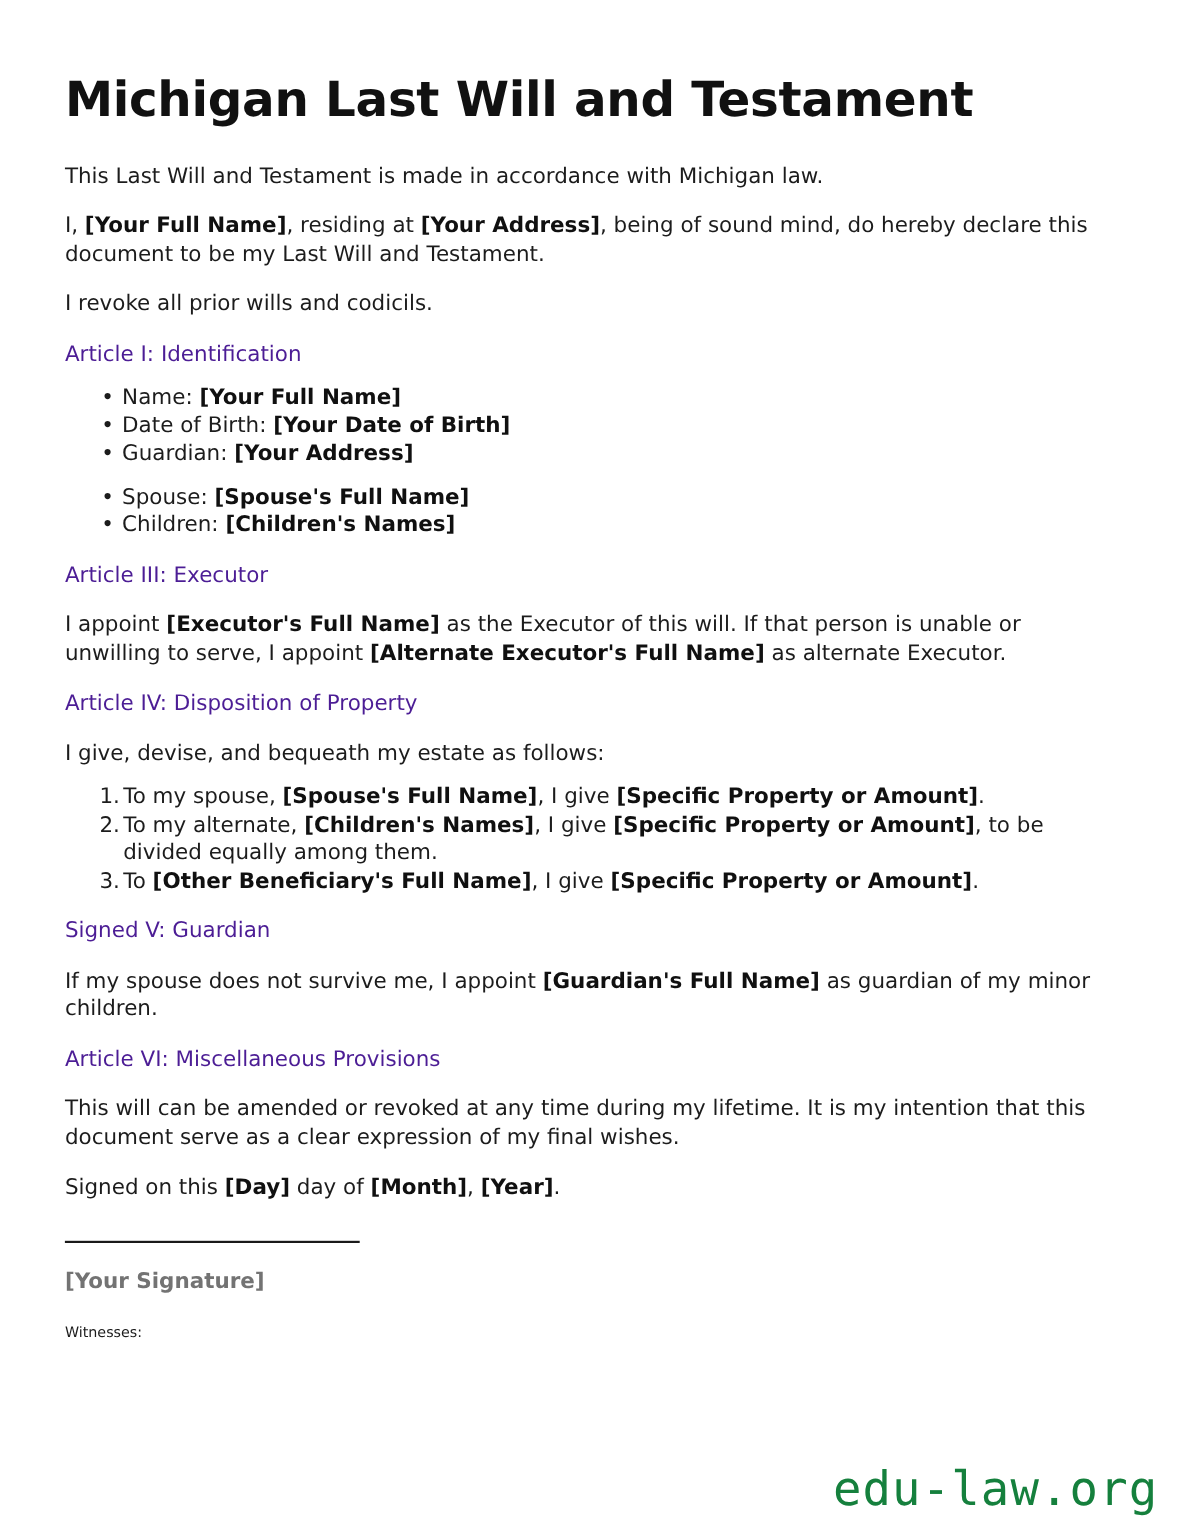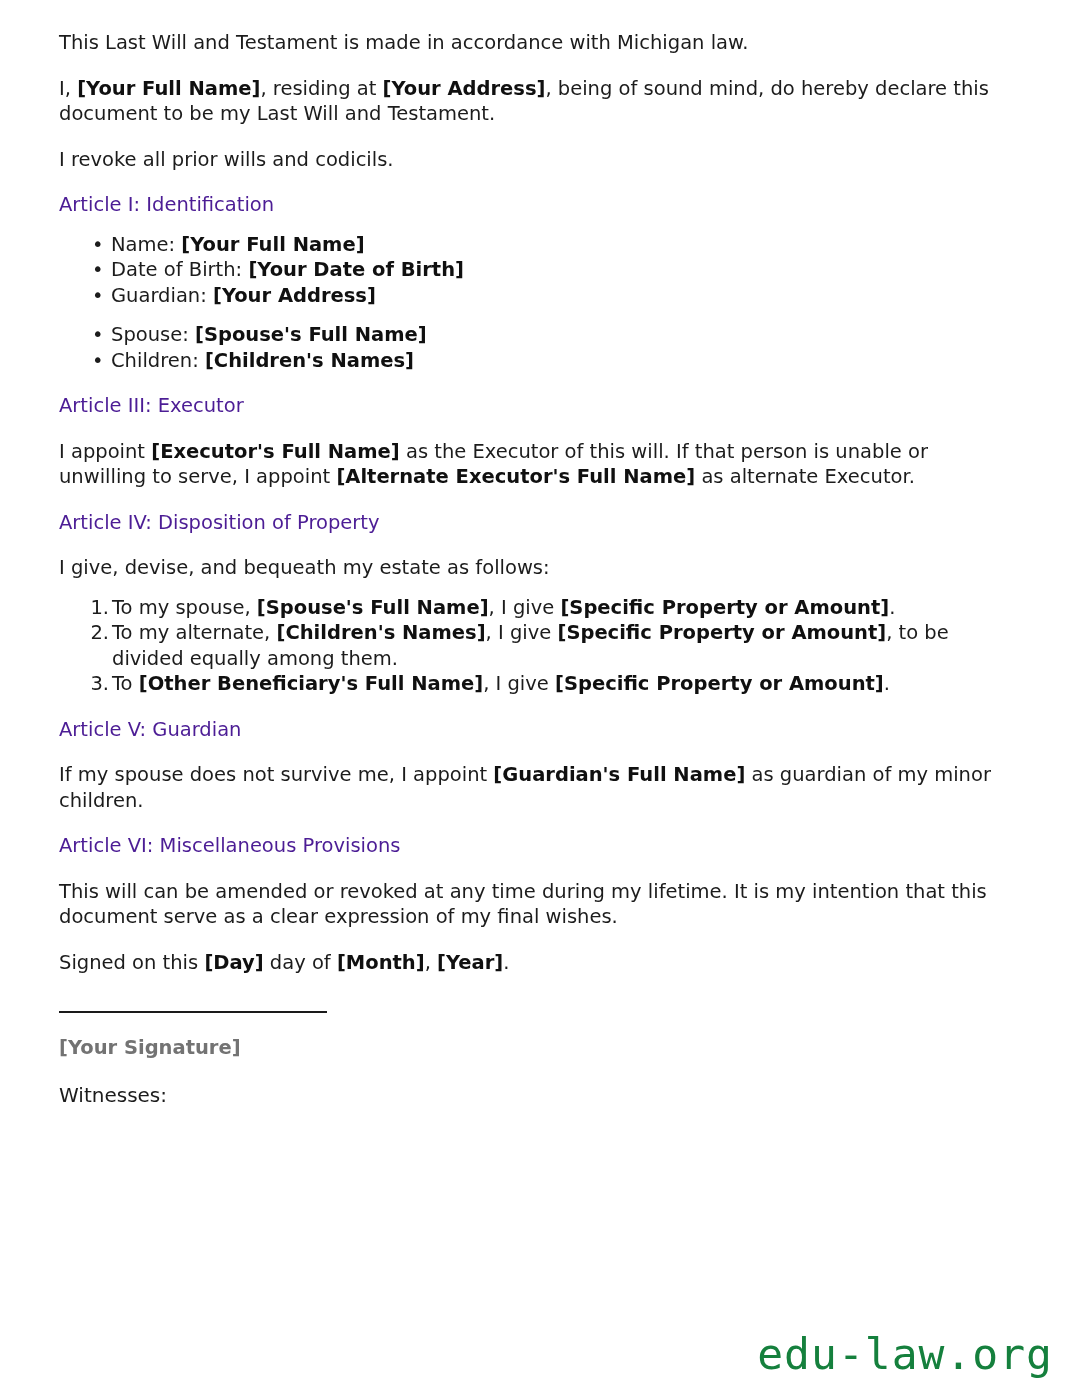--- a/index.html
+++ b/index.html
@@ -115,21 +115,21 @@
   .sig-name {
     font-size: 19.5px;
     line-height: 25.5px;
     font-weight: bold;
     margin: 0;
     padding-top: 22px;
     color: #737373;
   }
 
   .witnesses {
-    font-size: 20px;
+    font-size: 13px;
     line-height: 25.5px;
     margin: 0;
     padding-top: 22px;
     color: #1c1c1c;
   }
 
   .watermark {
     position: absolute;
     right: 22px;
     bottom: 12px;
@@ -138,20 +138,21 @@
     letter-spacing: 1px;
     color: #15803d;
     white-space: nowrap;
   }
 </style>
 </head>
 <body>
 
 <div class="page">
 
+  <h1 class="doc-title">Michigan Last Will and Testament</h1>
 
   <p class="para first-after-title">This Last Will and Testament is made in accordance with Michigan law.</p>
 
   <p class="para"><span>I, </span><b>[Your Full Name]</b><span>, residing at </span><b>[Your Address]</b><span>, being of sound mind, do hereby declare this document to be my Last Will and Testament.</span></p>
 
   <p class="para">I revoke all prior wills and codicils.</p>
 
   <p class="article-heading">Article I: Identification</p>
 
   <ul class="doc-list">
@@ -173,21 +174,21 @@
   <p class="article-heading">Article IV: Disposition of Property</p>
 
   <p class="para">I give, devise, and bequeath my estate as follows:</p>
 
   <ol class="doc-list-num">
     <li><span>To my spouse, </span><b>[Spouse's Full Name]</b><span>, I give </span><b>[Specific Property or Amount]</b><span>.</span></li>
     <li><span>To my alternate, </span><b>[Children's Names]</b><span>, I give </span><b>[Specific Property or Amount]</b><span>, to be divided equally among them.</span></li>
     <li><span>To </span><b>[Other Beneficiary's Full Name]</b><span>, I give </span><b>[Specific Property or Amount]</b><span>.</span></li>
   </ol>
 
-  <p class="article-heading">Article V: Guardian</p>
+  <p class="article-heading">Signed V: Guardian</p>
 
   <p class="para"><span>If my spouse does not survive me, I appoint </span><b>[Guardian's Full Name]</b><span> as guardian of my minor children.</span></p>
 
   <p class="article-heading">Article VI: Miscellaneous Provisions</p>
 
   <p class="para">This will can be amended or revoked at any time during my lifetime. It is my intention that this document serve as a clear expression of my final wishes.</p>
 
   <p class="para"><span>Signed on this </span><b>[Day]</b><span> day of </span><b>[Month]</b><span>, </span><b>[Year]</b><span>.</span></p>
 
   <hr class="sig-line">

